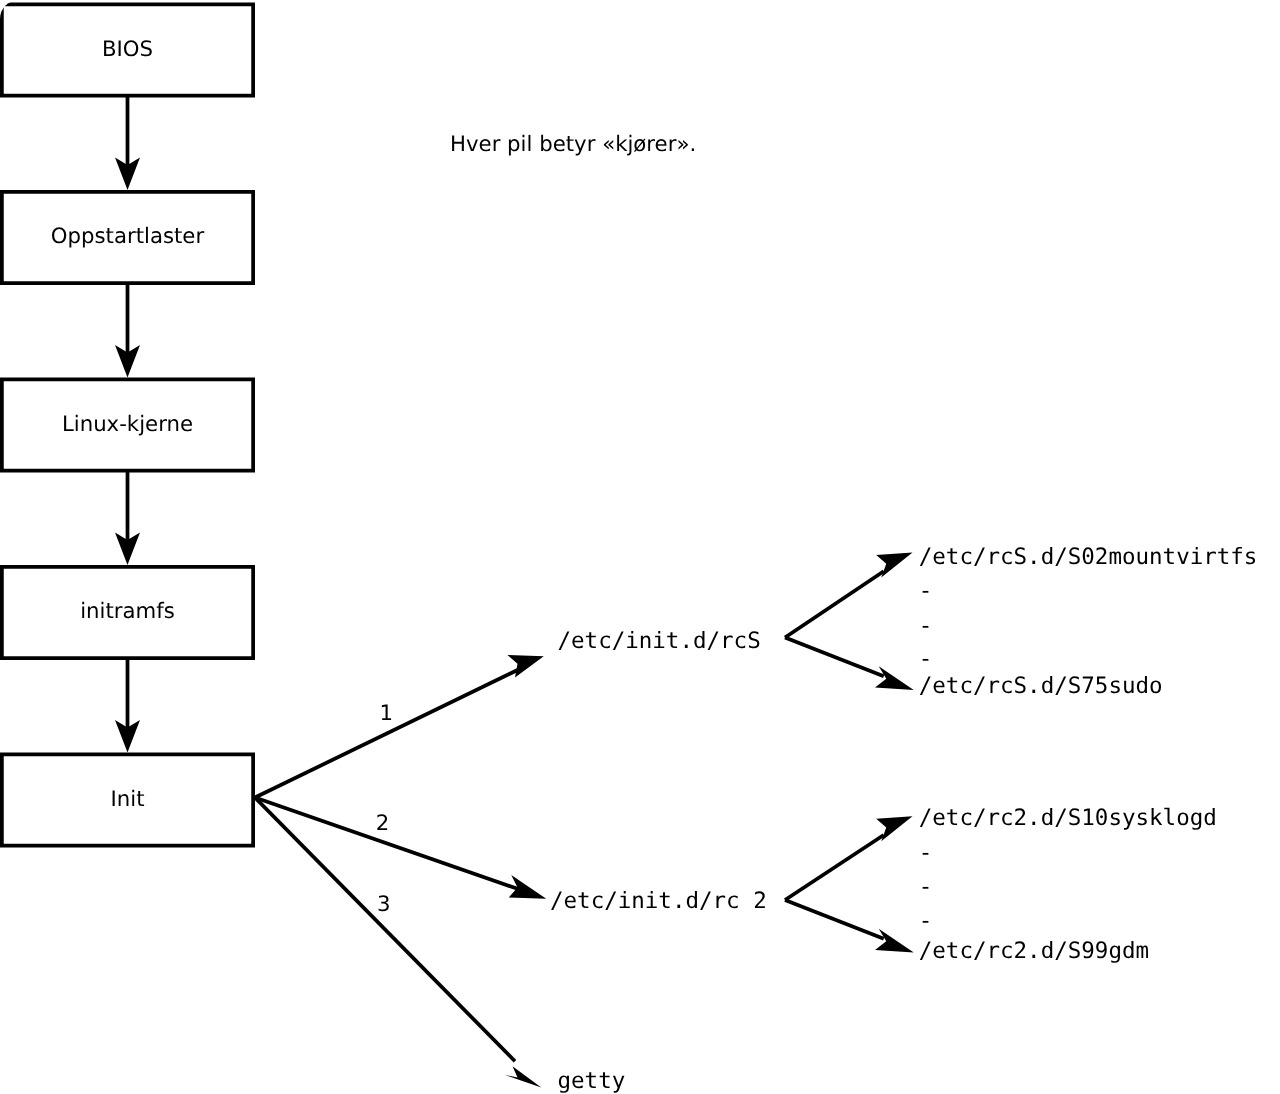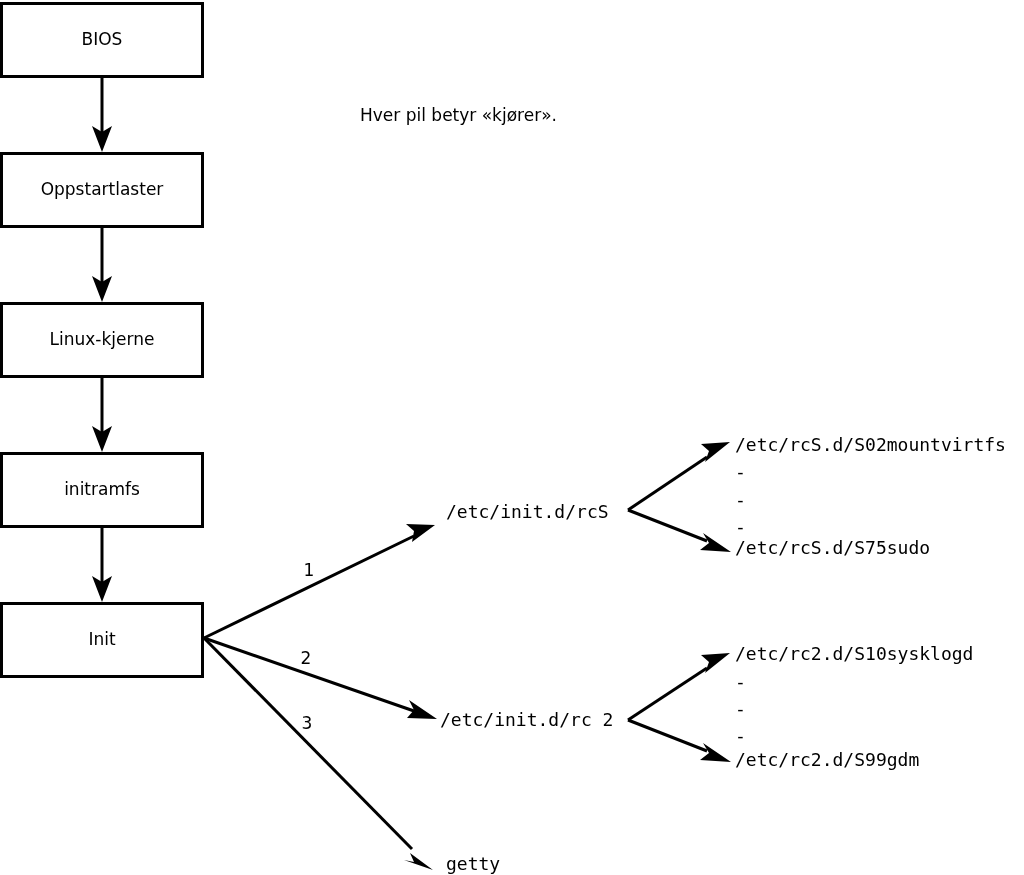--- a/index.html
+++ b/index.html
@@ -7,20 +7,21 @@
     padding: 0;
     background: #ffffff;
   }
   #stage {
     position: relative;
     width: 1024px;
     height: 875px;
     background: #ffffff;
     overflow: hidden;
     font-family: "DejaVu Sans", sans-serif;
+    border-radius: 15px;
   }
   #diagram-svg {
     position: absolute;
     left: 0;
     top: 0;
     width: 1024px;
     height: 875px;
   }
   .box-label {
     font-family: "DejaVu Sans", sans-serif;

